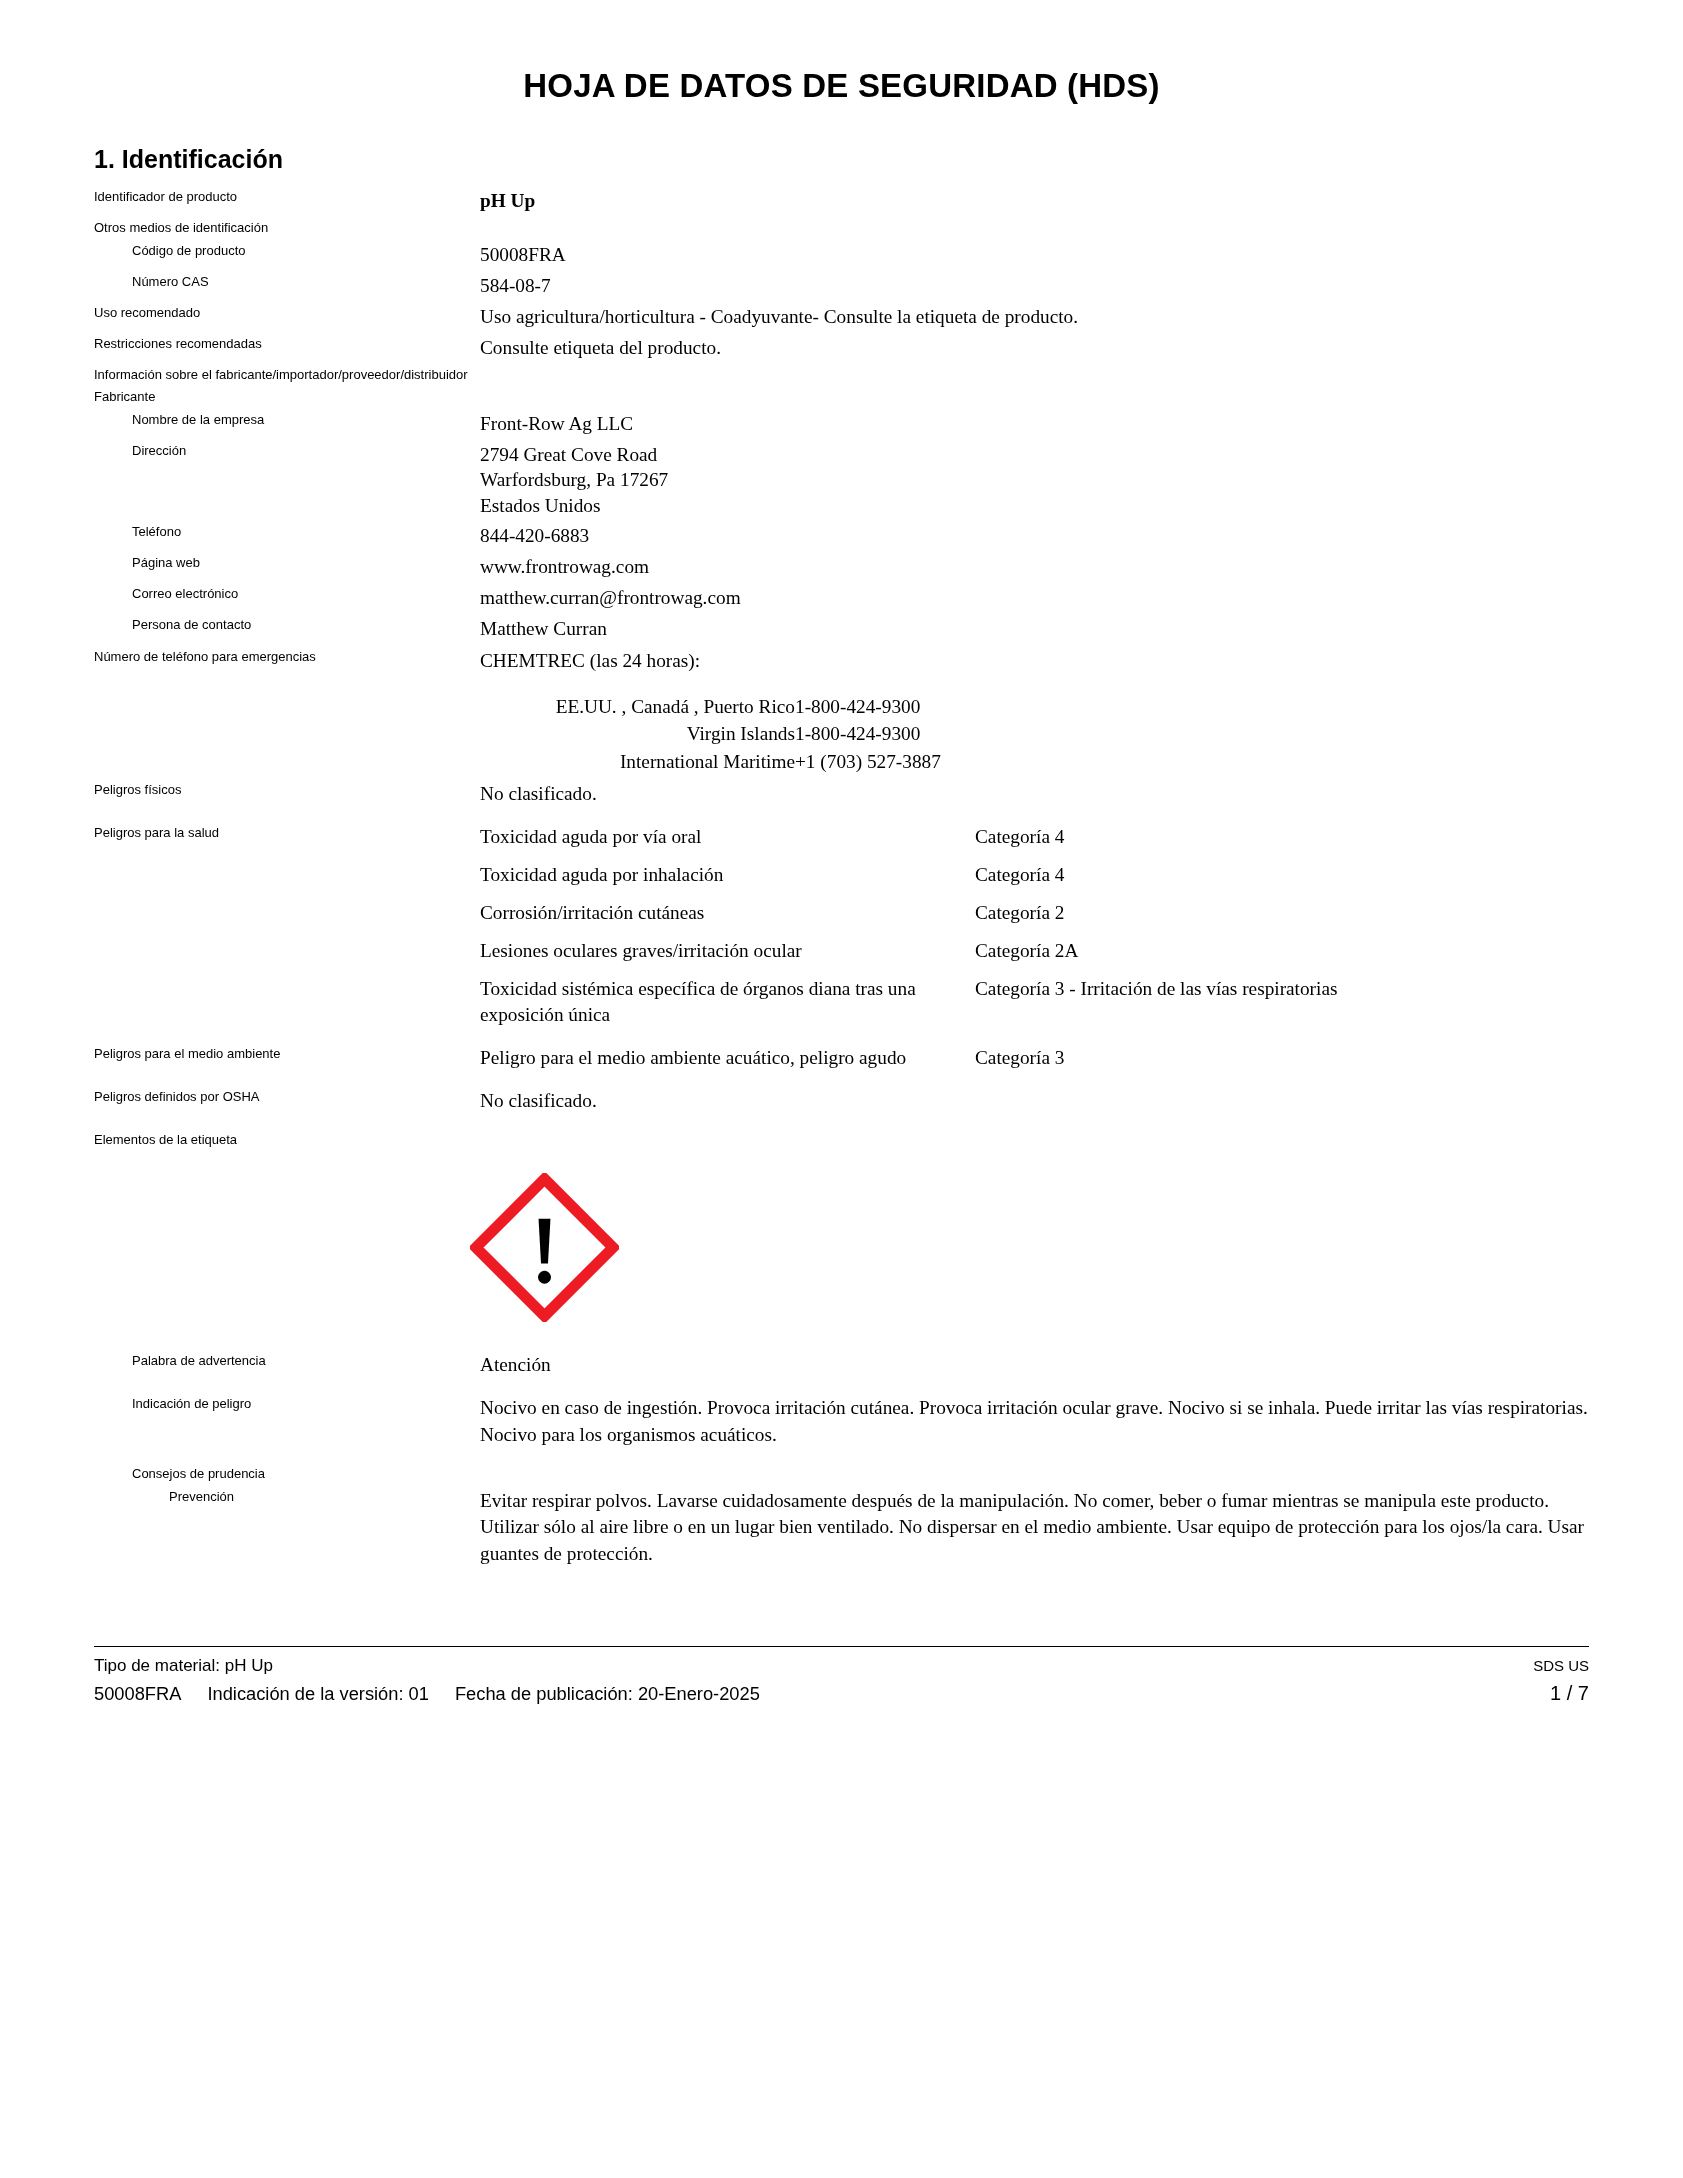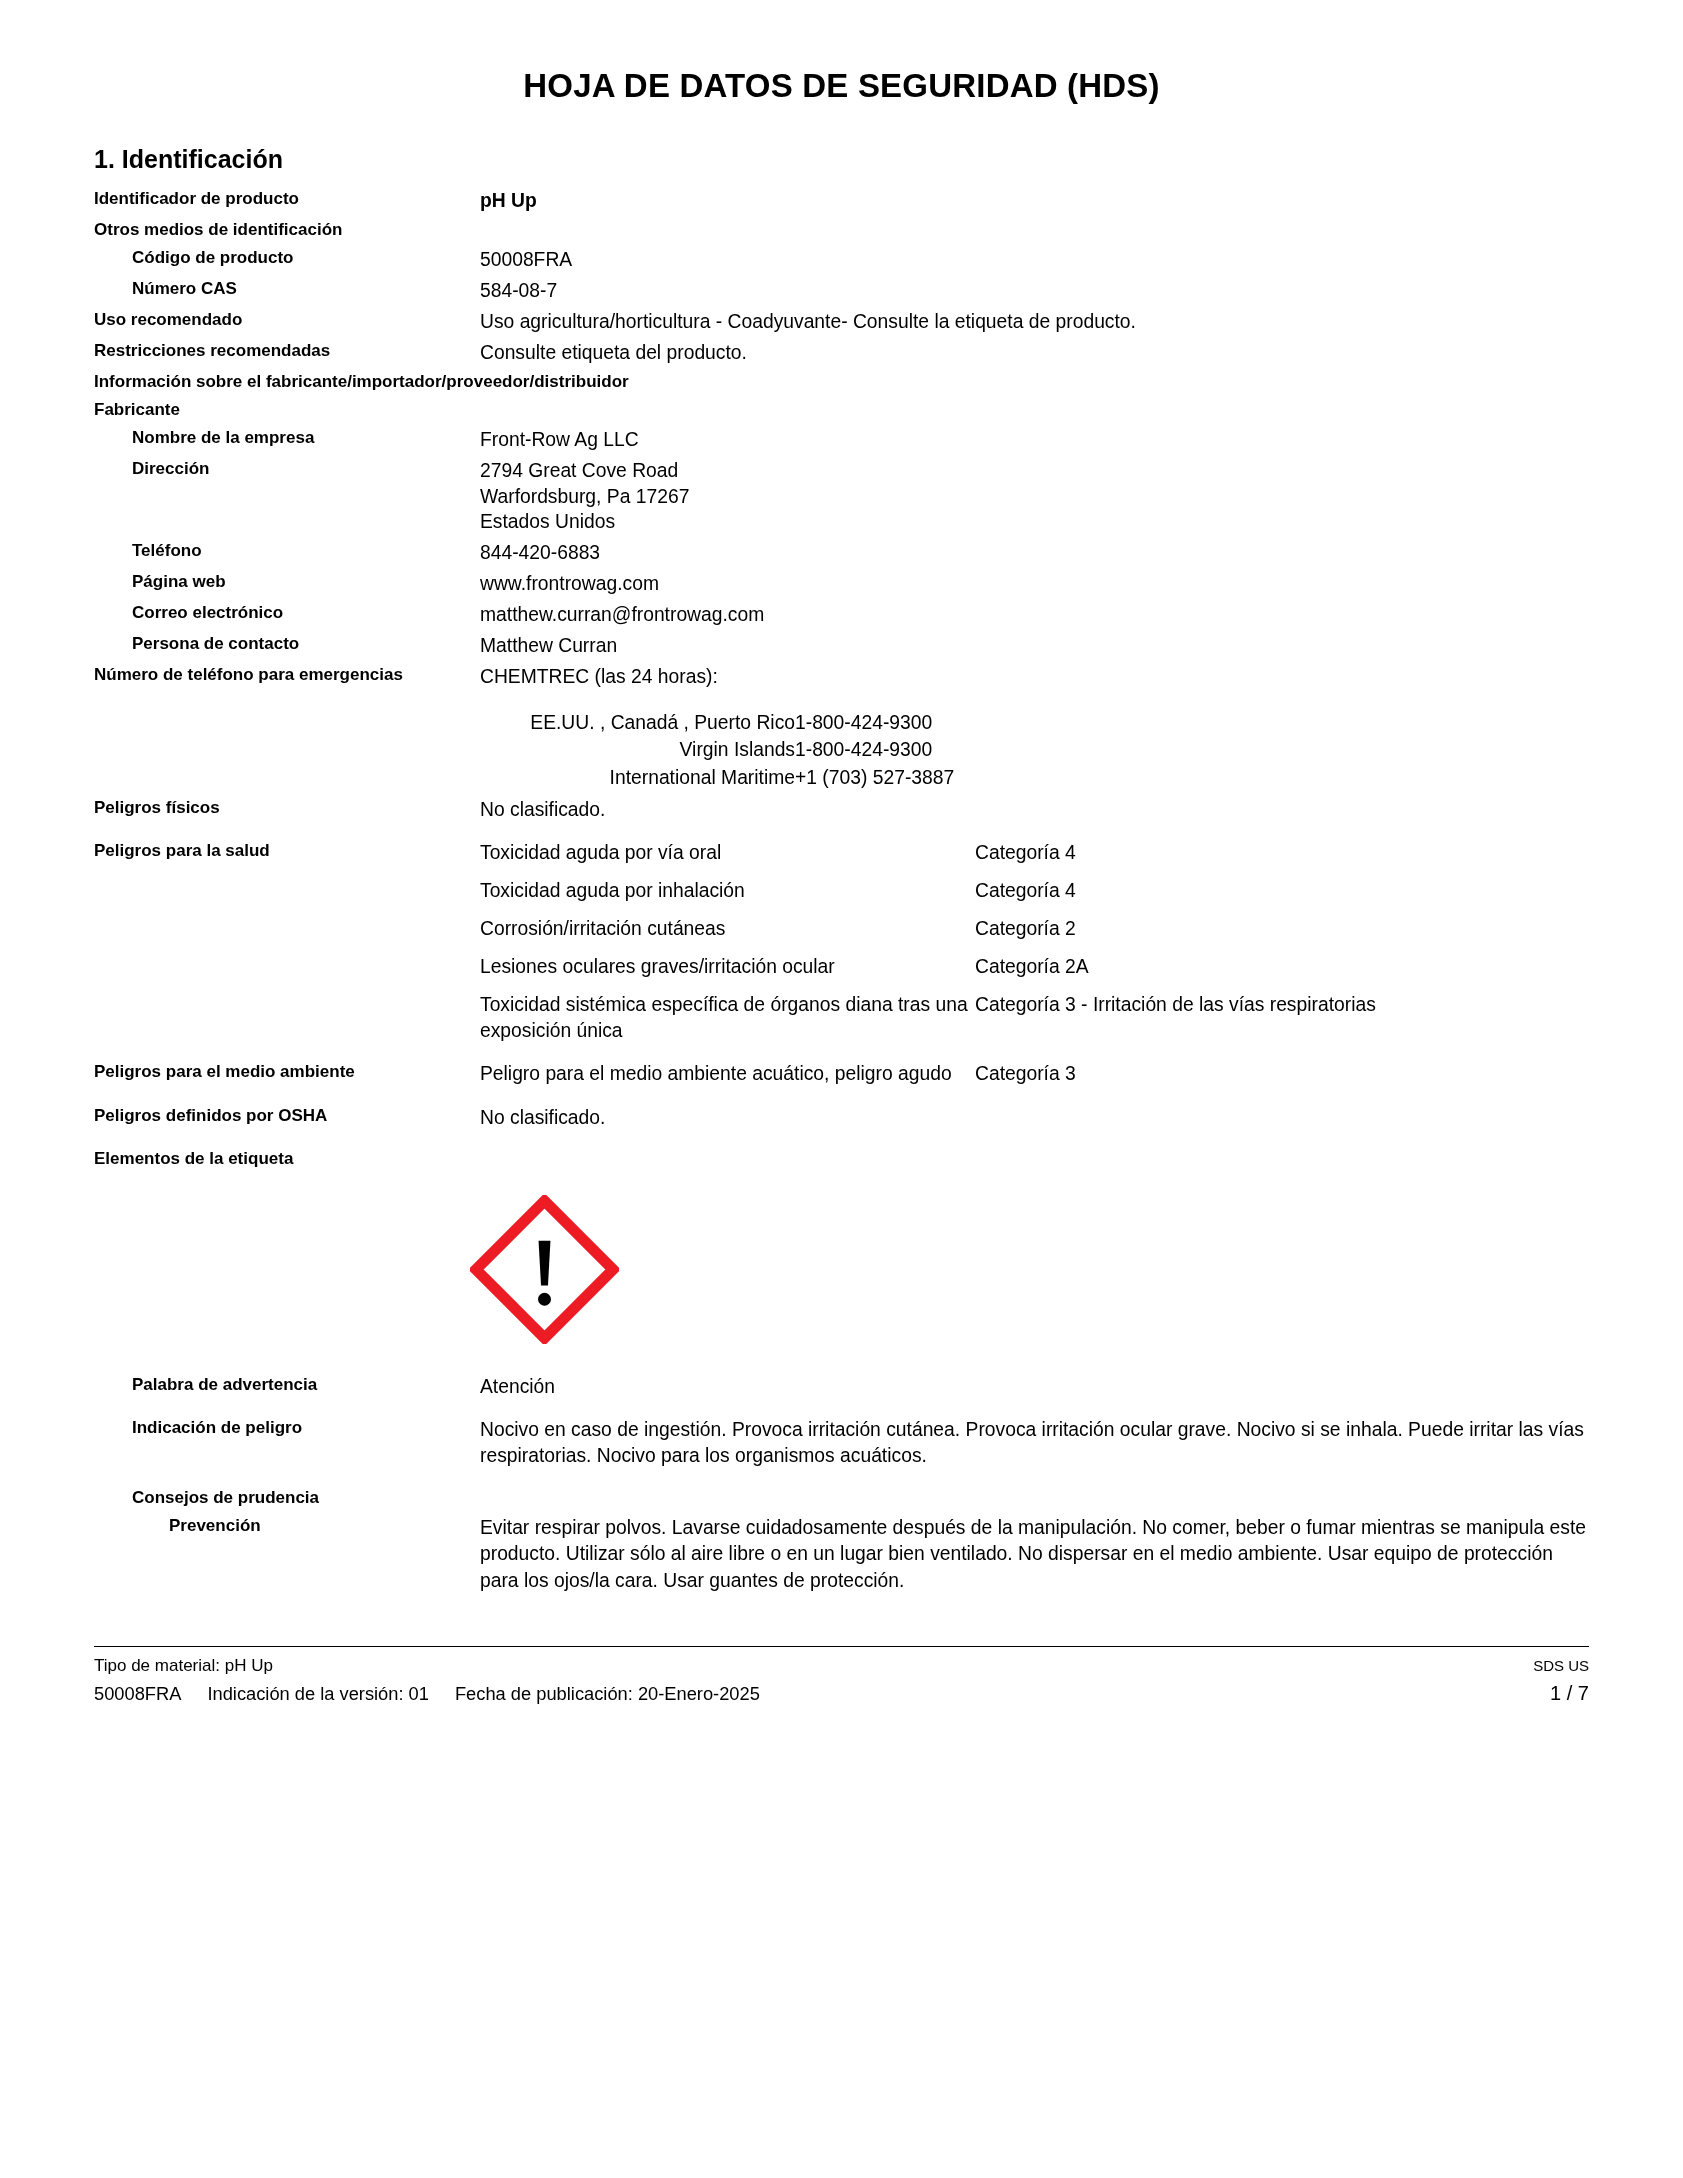--- a/index.html
+++ b/index.html
@@ -34,32 +34,33 @@
     margin-top: 40px;
     margin-bottom: 14px;
   }
   .row {
     display: flex;
     align-items: flex-start;
     width: 100%;
     margin-bottom: 5px;
   }
   .lbl {
-    font-weight: bold;
-    font-size: 17px;
+    font-weight: normal;
+    font-size: 13px;
     line-height: 1.35;
     width: 386px;
     flex: 0 0 386px;
     box-sizing: border-box;
   }
   .lbl.indent1 { padding-left: 38px; }
   .val {
     font-size: 19.3px;
     line-height: 1.35;
     flex: 1 1 auto;
+    font-family: Liberation Serif, serif;
   }
   .val.bold { font-weight: bold; }
   .haz-row {
     display: flex;
     align-items: flex-start;
     width: 100%;
     margin-bottom: 12px;
   }
   .haz-desc {
     flex: 0 0 495px;

